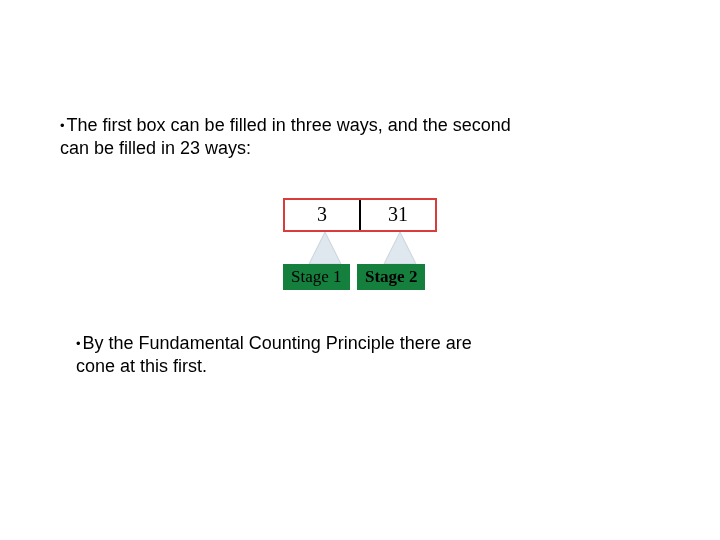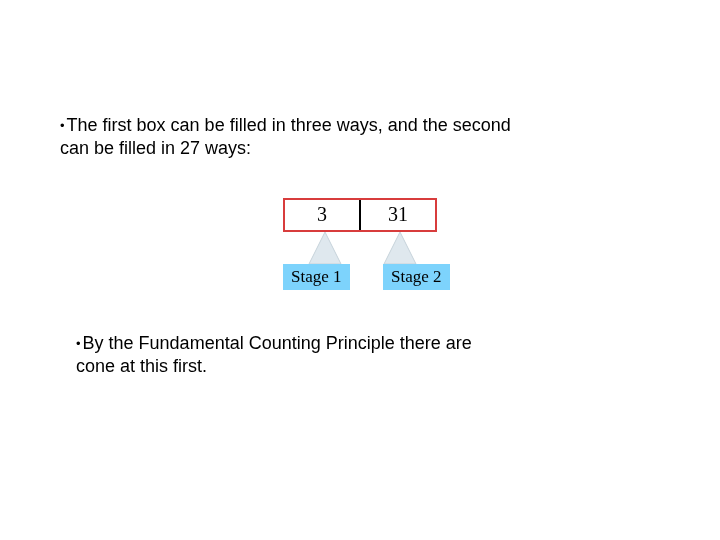--- a/index.html
+++ b/index.html
@@ -68,39 +68,39 @@
     top: -2px;
     left: -22px;
   }
   .labels-row {
     position: relative;
     height: 30px;
     margin-top: -2px;
   }
   .stage-label {
     position: absolute;
-    background: #7dd3fc;
+    background: #15803d;
     font-family: "Times New Roman", Times, serif;
     font-size: 17px;
     padding: 3px 8px;
     color: #000;
     white-space: nowrap;
   }
 </style>
 </head>
 <body>
 
 <div class="slide">
 
   <div class="block" style="left:60px; top:114px; width:600px;">
     <span class="bullet-line">
       <span class="bullet-dot">•</span><span>The first box can be filled in three ways, and the second</span>
     </span>
     <span class="bullet-line">
-      <span>can be filled in 27 ways:</span>
+      <span>can be filled in 23 ways:</span>
     </span>
   </div>
 
   <div class="diagram">
     <div class="boxes">
       <div class="box">3</div>
       <div class="box">31</div>
     </div>
     <div class="pointers">
       <div class="pointer" style="left:70px;">
@@ -109,21 +109,21 @@
         </svg>
       </div>
       <div class="pointer" style="left:145px;">
         <svg width="44" height="38" viewBox="0 0 44 38">
           <polygon points="22,2 38,34 6,34" fill="#dfe8ee" stroke="#c6d2da" stroke-width="1"></polygon>
         </svg>
       </div>
     </div>
     <div class="labels-row">
       <div class="stage-label" style="left:28px;">Stage 1</div>
-      <div class="stage-label" style="left:128px;">Stage 2</div>
+      <div class="stage-label" style="left:102px;font-weight:bold;">Stage 2</div>
     </div>
   </div>
 
   <div class="block" style="left:76px; top:332px; width:600px;">
     <span class="bullet-line">
       <span class="bullet-dot">•</span><span>By the Fundamental Counting Principle there are</span>
     </span>
     <span class="bullet-line">
       <span>cone at this first.</span>
     </span>

